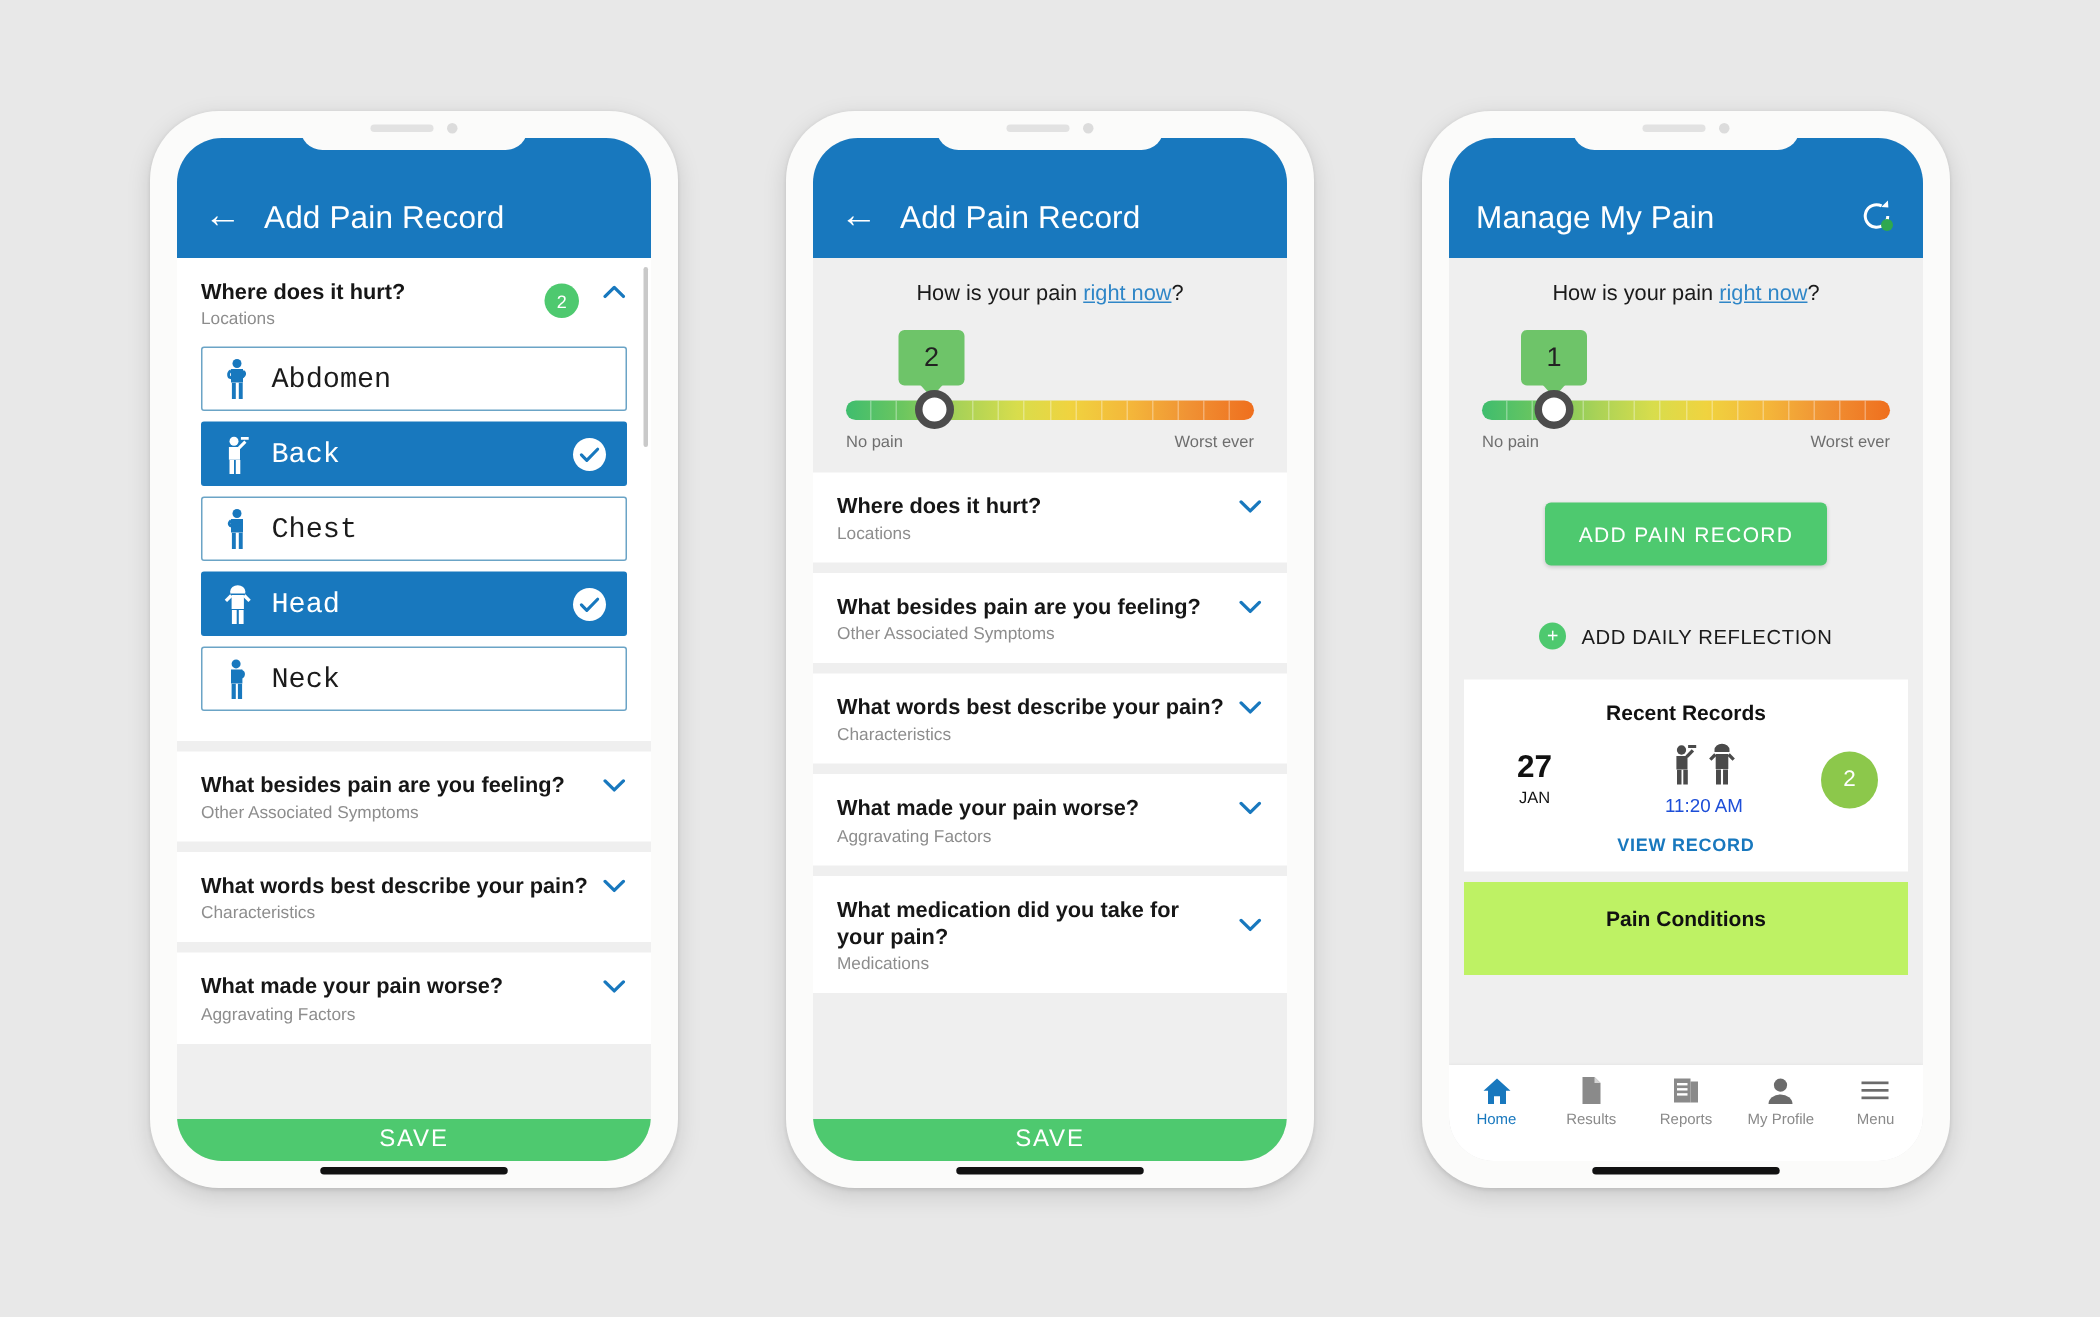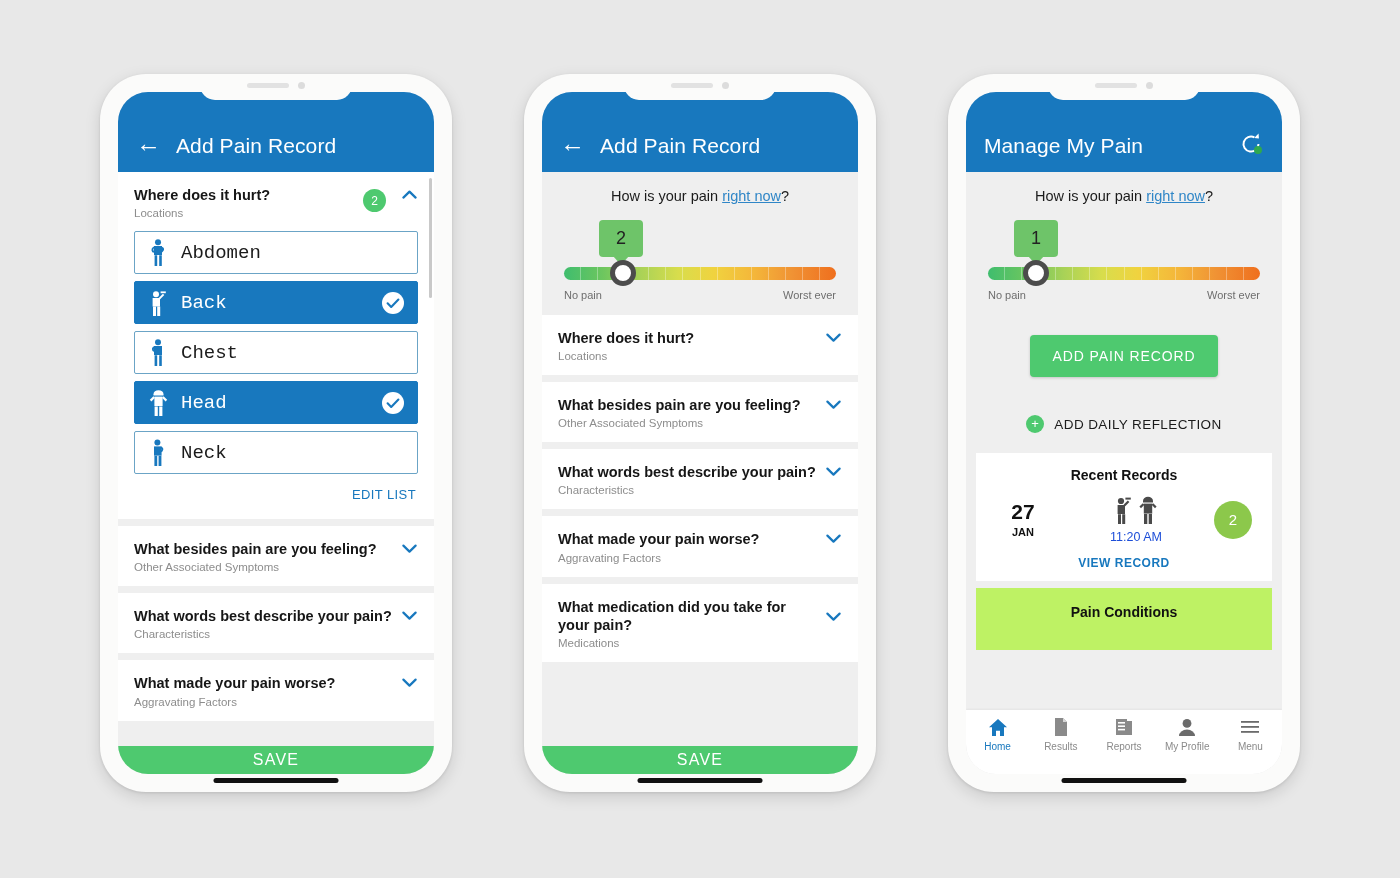--- a/index.html
+++ b/index.html
@@ -157,21 +157,21 @@
   }
   .plus{
     width:18px;height:18px;border-radius:50%;background:#4ec96f;color:#fff;
     font-size:13px;line-height:17px;text-align:center;flex:0 0 auto;
   }
   .reccard{background:#fff;margin:20px 10px 0 10px;padding:14px 12px 11px 12px;}
   .rectitle{text-align:center;font-size:14px;font-weight:bold;color:#111;}
   .recrow{display:flex;align-items:center;margin-top:12px;}
   .recdate{width:70px;text-align:center;}
   .recdate .d{font-size:21px;font-weight:bold;color:#111;line-height:1;}
-  .recdate .m{font-size:11px;font-weight:bold;color:#111;margin-top:4px;}
+  .recdate .m{font-size:11px;font-weight:normal;color:#111;margin-top:4px;}
   .recmid{flex:1 1 auto;text-align:center;}
   .recicons{display:flex;justify-content:center;gap:7px;height:34px;align-items:flex-end;}
   .rectime{font-size:12.5px;color:#1d4ed8;margin-top:1px;}
   .recscore{
     width:38px;height:38px;border-radius:50%;background:#8cc84b;color:#fff;
     display:flex;align-items:center;justify-content:center;font-size:15px;
     margin-right:8px;flex:0 0 auto;
   }
   .viewrec{text-align:center;color:#1878be;font-size:12px;font-weight:bold;letter-spacing:.5px;margin-top:12px;}
   .condcard{background:#bef264;margin:7px 10px 0 10px;padding:16px 12px 30px 12px;}
@@ -289,21 +289,20 @@
                     <circle cx="6.4" cy="3.6" r="3" fill="#1878be"></circle>
                     <path d="M3 7.4h7.6v9.2H3z" fill="#1878be"></path>
                     <path d="M3.4 16.8h2.8V27H3.4zM7.6 16.8h2.8V27H7.6z" fill="#1878be"></path>
                     <path d="M9.6 8.4 c2.6 0.6 2.2 4 -0.6 4.2" fill="none" stroke="#1878be" stroke-width="1.9"></path>
                   </svg>
               </div>
               <div class="lbl">Neck</div>
             </div>
           </div>
 
-          <div class="editlist">EDIT LIST</div>
         </div>
 
         <div class="card">
           <div class="card-head">
             <div class="txt">
               <div class="q">What besides pain are you feeling?</div>
               <div class="sub">Other Associated Symptoms</div>
             </div>
             <div class="chev">
               <svg width="15" height="9" viewBox="0 0 15 9">

